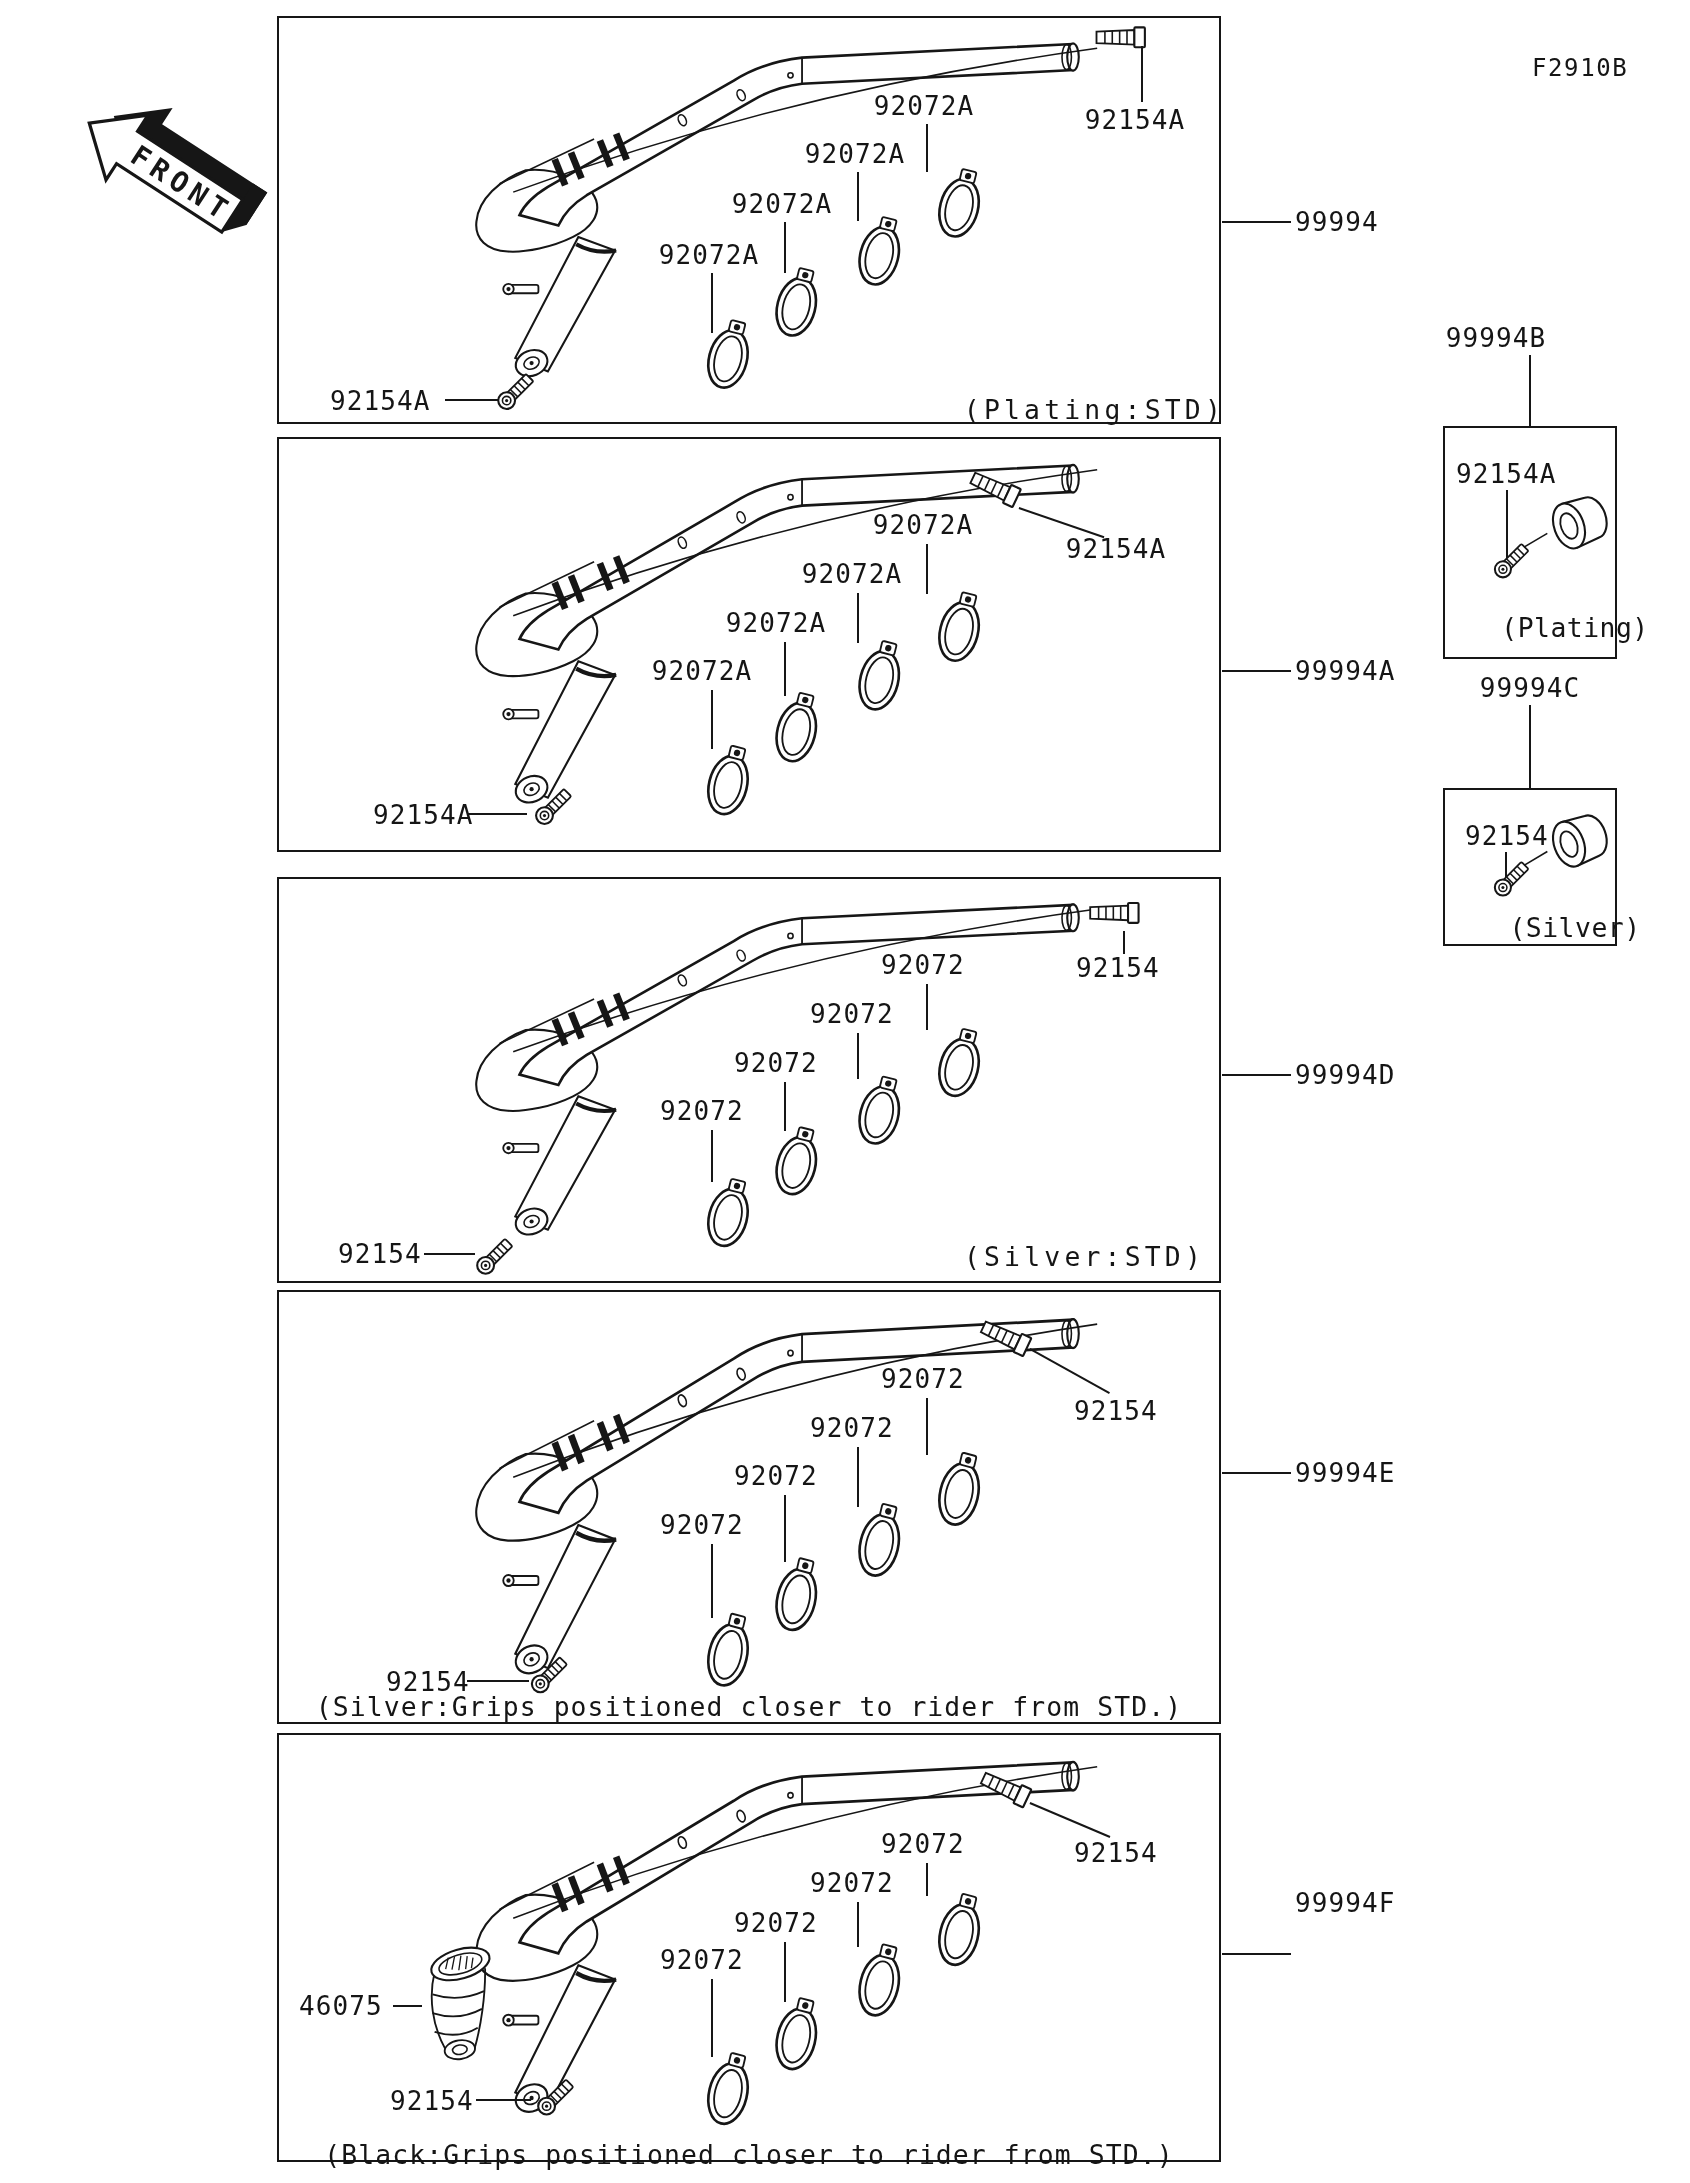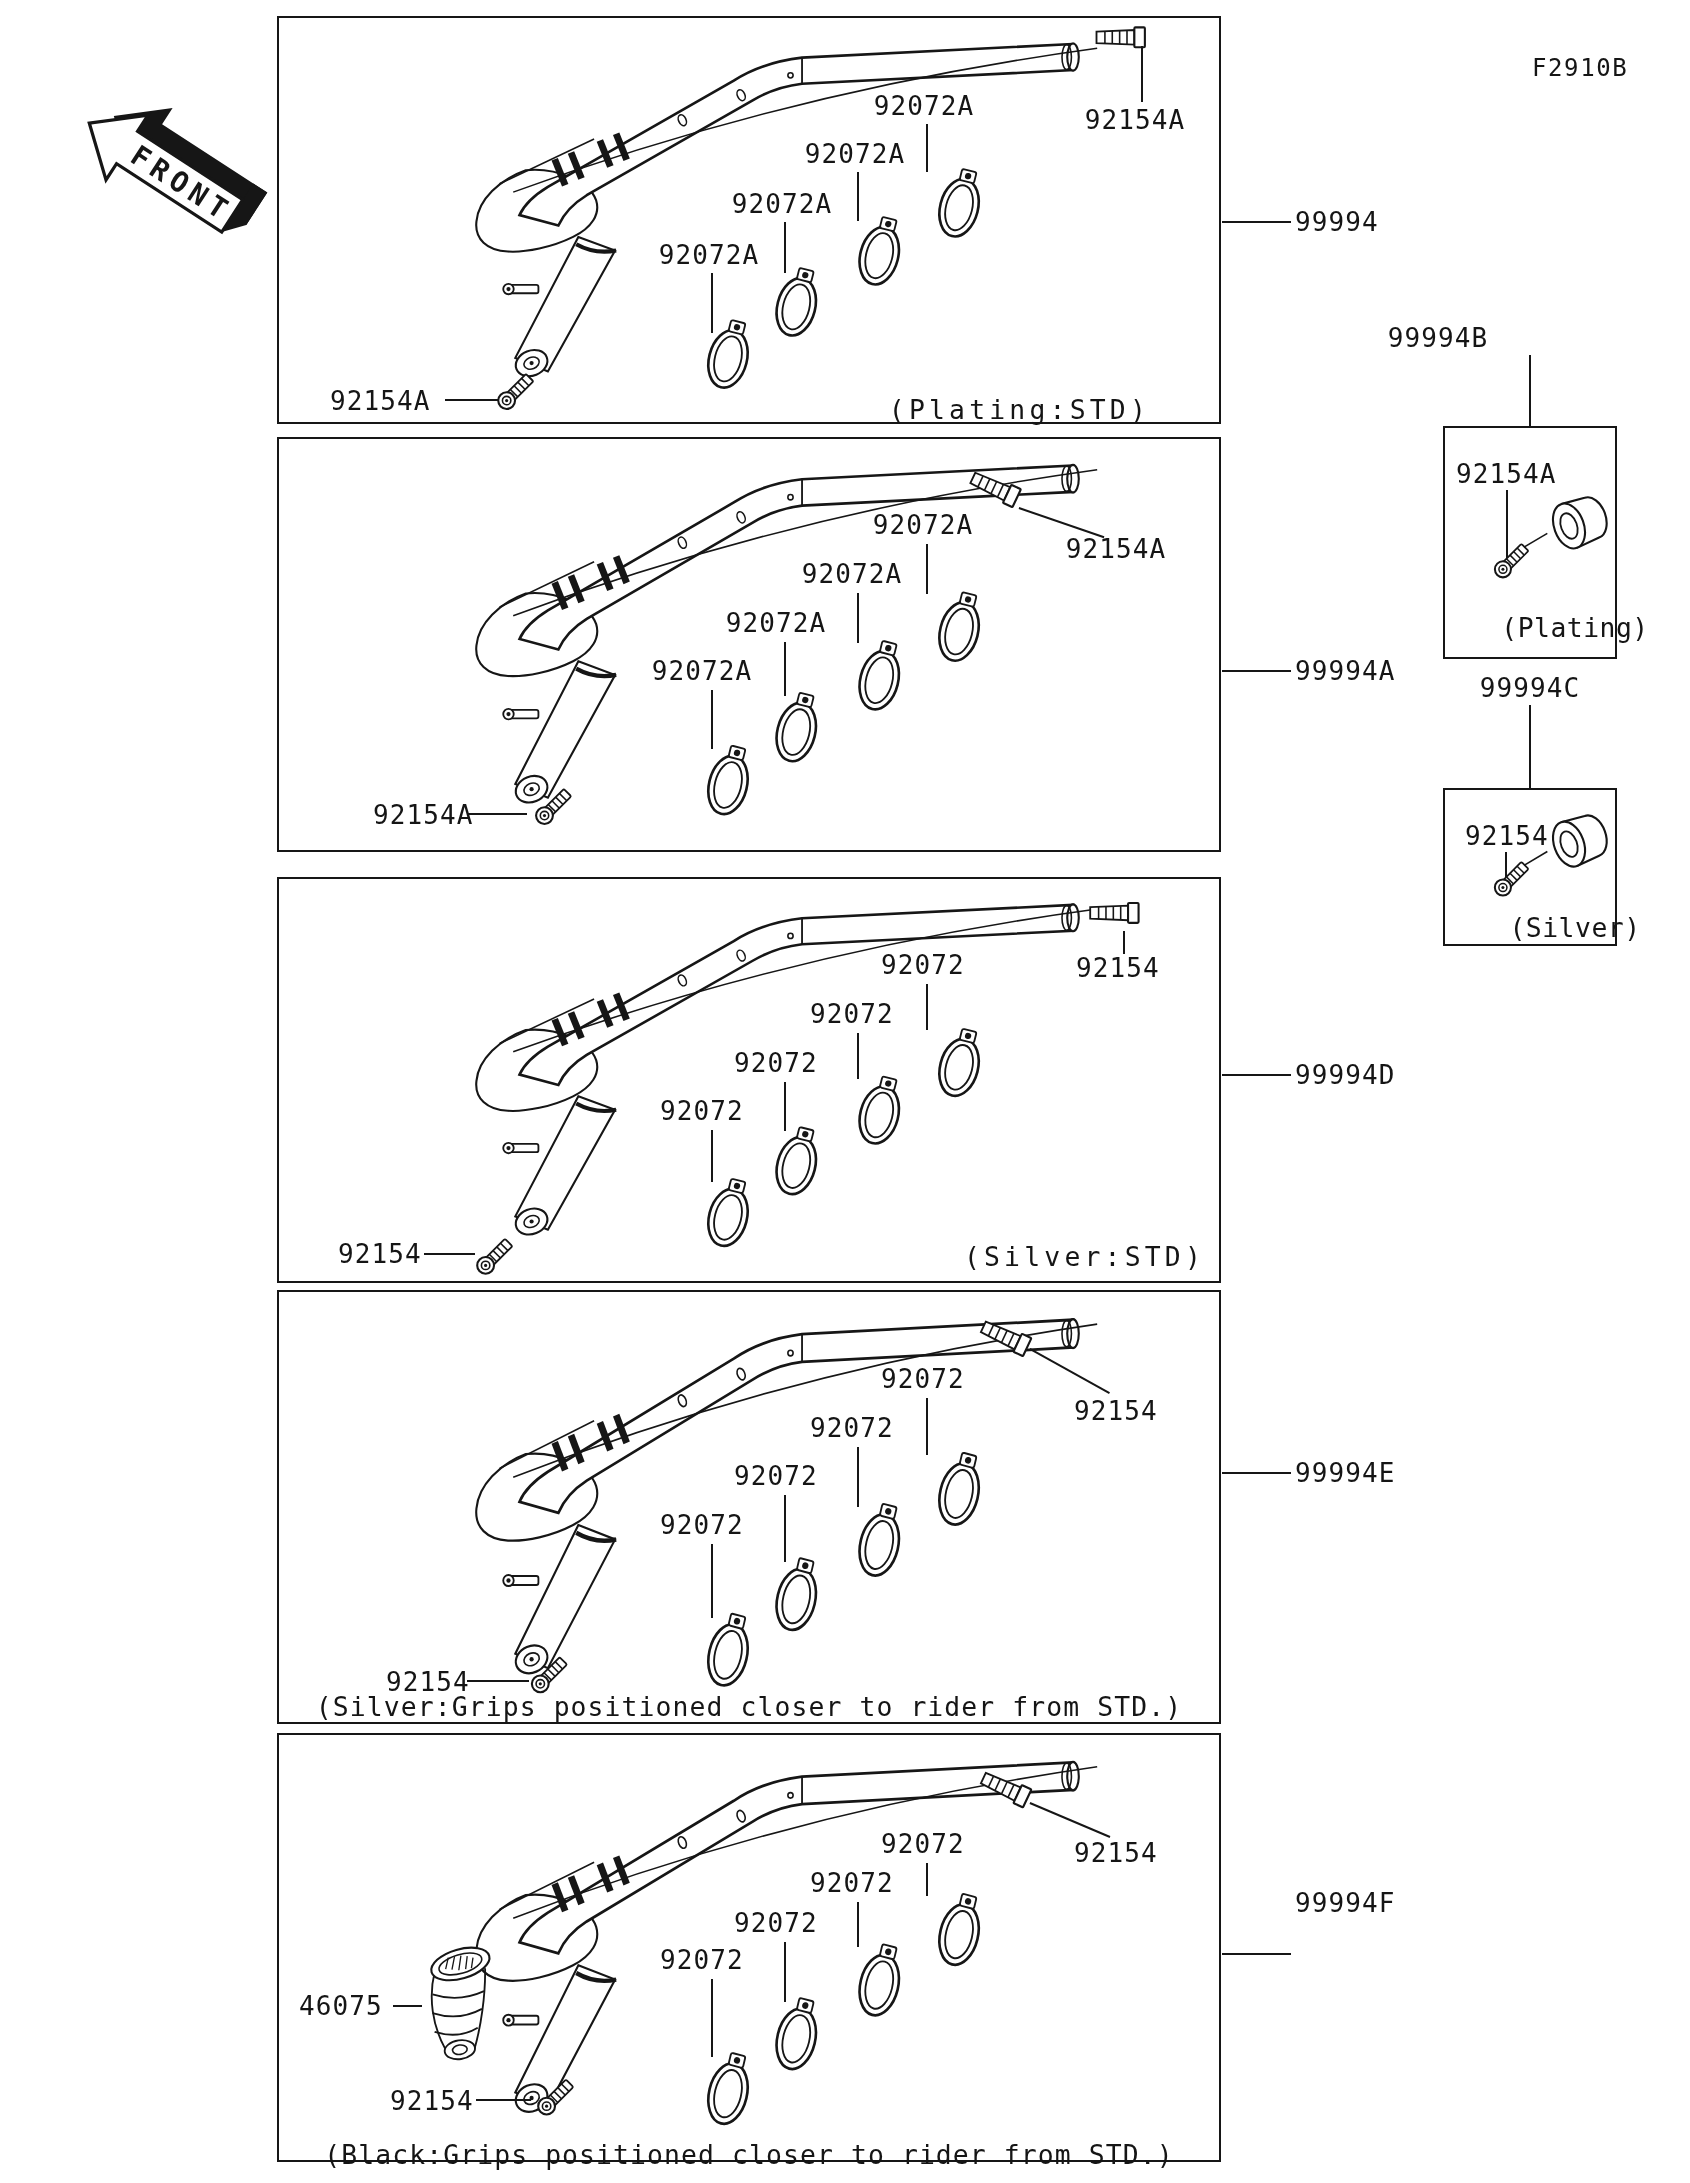--- a/index.html
+++ b/index.html
@@ -134,21 +134,21 @@
   <div class="lbl" style="left:855px;top:154px">92072A</div>
   <div class="lbl" style="left:924px;top:106px">92072A</div>
   <div class="lv" style="left:711px;top:273px;height:60px"></div>
   <div class="lv" style="left:784px;top:222px;height:51px"></div>
   <div class="lv" style="left:857px;top:172px;height:49px"></div>
   <div class="lv" style="left:926px;top:124px;height:48px"></div>
   <div class="lbl" style="left:1135px;top:120px">92154A</div>
   <div class="lv" style="left:1141px;top:46px;height:56px"></div>
   <div class="lbl la" style="left:330px;top:401px">92154A</div>
   <div class="lh" style="left:445px;top:399px;width:53px"></div>
-  <div class="lbl cap ra" style="left:1150px;top:410px">(Plating:STD)</div>
+  <div class="lbl cap ra" style="left:1225px;top:410px">(Plating:STD)</div>
 
   <div class="panel" style="left:277px;top:437px;width:944px;height:415px">
     <svg width="940" height="410" viewBox="0 0 1788 785" preserveAspectRatio="none" style="left:0;top:0">
       <svg x="0" y="0" width="1788" height="785" viewBox="0 0 1790 775" preserveAspectRatio="none">
           <use href="#bar"></use>
         </svg>
       <use href="#screwside" transform="translate(1385,105) rotate(25)"></use>
       <use href="#screwiso" transform="translate(505,721)"></use>
     </svg>
   </div>
@@ -241,21 +241,21 @@
   <div class="lbl la" style="left:1295px;top:222px">99994</div>
   <div class="lh" style="left:1222px;top:670px;width:69px"></div>
   <div class="lbl la" style="left:1295px;top:671px">99994A</div>
   <div class="lh" style="left:1222px;top:1074px;width:69px"></div>
   <div class="lbl la" style="left:1295px;top:1075px">99994D</div>
   <div class="lh" style="left:1222px;top:1472px;width:69px"></div>
   <div class="lbl la" style="left:1295px;top:1473px">99994E</div>
   <div class="lh" style="left:1222px;top:1953px;width:69px"></div>
   <div class="lbl la" style="left:1295px;top:1903px">99994F</div>
 
-  <div class="lbl" style="left:1438px;top:338px">99994B</div>
+  <div class="lbl" style="left:1496px;top:338px">99994B</div>
   <div class="lv" style="left:1529px;top:355px;height:71px"></div>
   <div class="box" style="left:1443px;top:426px;width:174px;height:233px"></div>
   <div class="lbl la" style="left:1456px;top:474px">92154A</div>
   <div class="lv" style="left:1506px;top:490px;height:70px"></div>
   <svg style="left:1450px;top:489px" width="164" height="111" viewBox="0 0 310 210">
     <use href="#weight"></use>
   </svg>
   <div class="lbl capinset" style="left:1531px;top:628px">(Plating)</div>
 
   <div class="lbl" style="left:1530px;top:688px">99994C</div>

